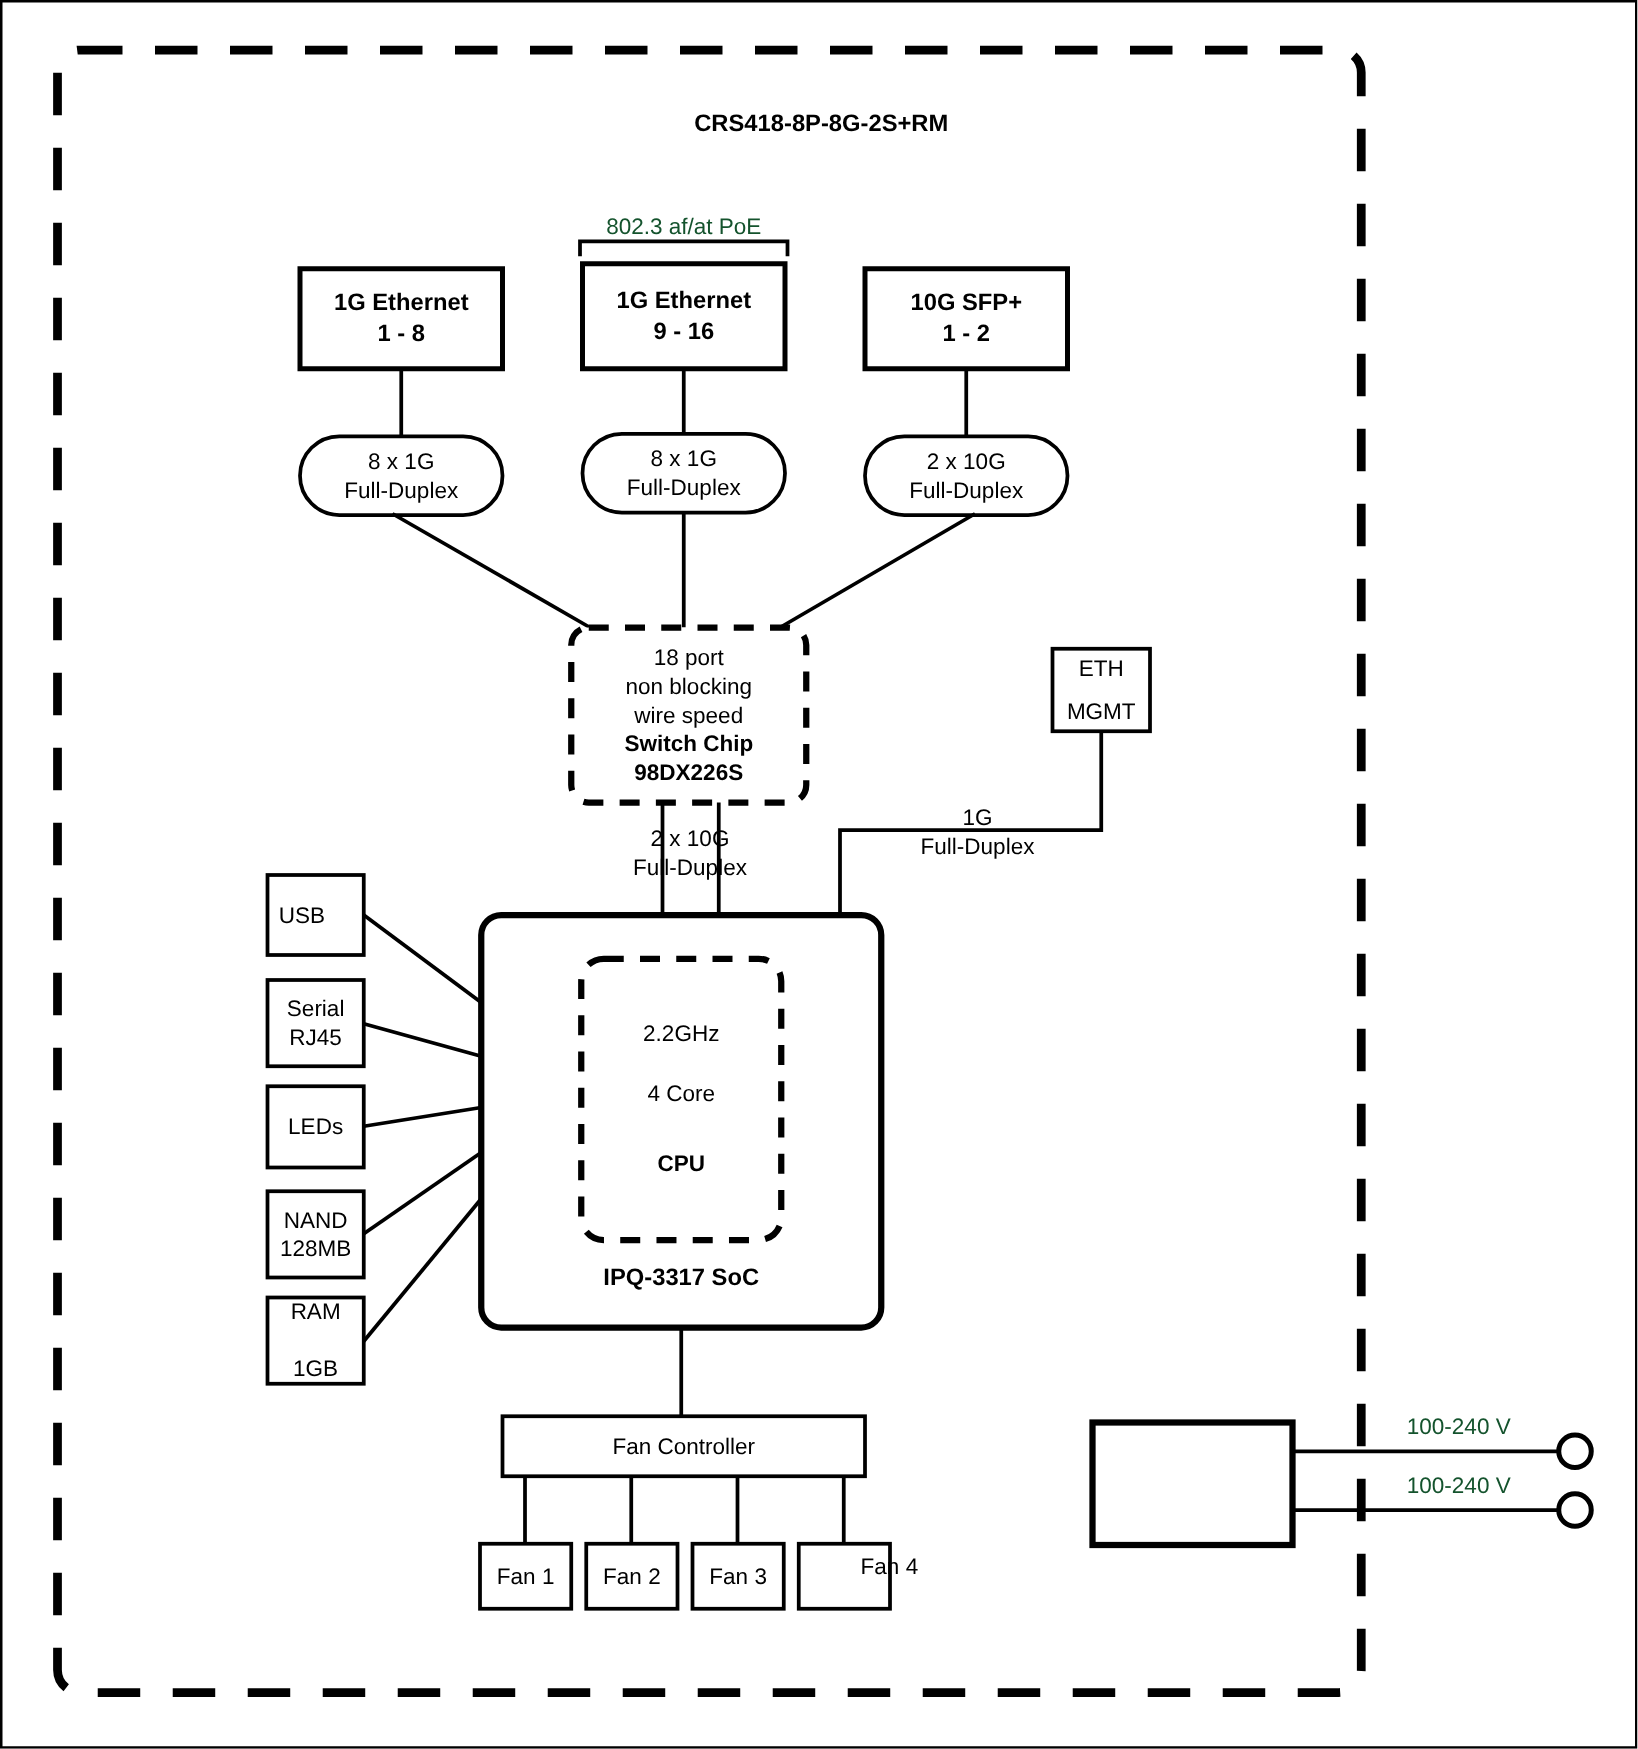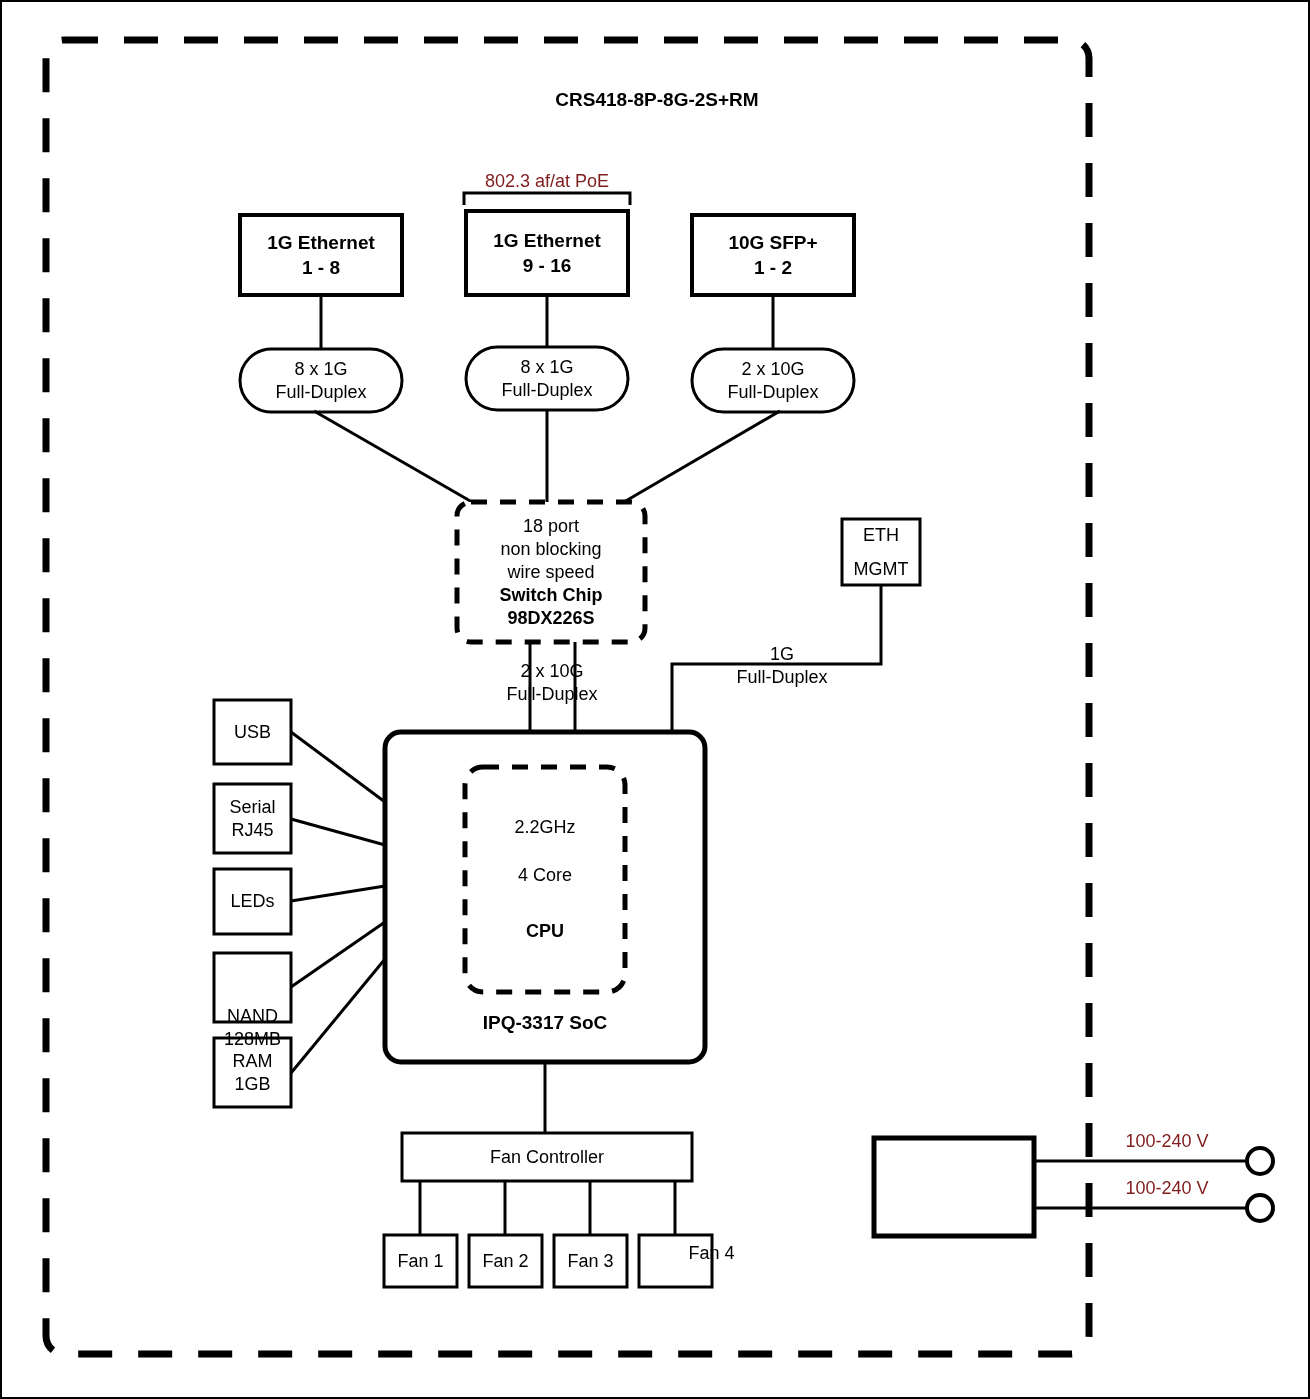--- a/index.html
+++ b/index.html
@@ -6,21 +6,21 @@
   body{font-family:"Liberation Sans",sans-serif;}
   #page{position:relative;width:1310px;height:1399px;background:#fff;
         box-sizing:border-box;border:2px solid #000;overflow:hidden;}
   svg#canvas{position:absolute;left:0;top:0;width:1310px;height:1399px;}
   .node-text{position:absolute;display:flex;flex-direction:column;
              align-items:center;justify-content:center;text-align:center;
              color:#000000;pointer-events:none;}
   .t15{font-size:18px;line-height:23px;}
   .t16{font-size:19px;line-height:25px;}
   .b{font-weight:bold;}
-  .lbl{position:absolute;text-align:center;color:#7f1d1d;font-size:18px;line-height:23px;}
+  .lbl{position:absolute;text-align:center;color:#14532d;font-size:18px;line-height:23px;}
 </style>
 </head>
 <body>
 
 <div id="page">
 
   <svg id="canvas" viewBox="0 0 1310 1399">
 
     <rect x="44" y="38" width="1043" height="1314" rx="18" ry="18" fill="none" stroke="#000" stroke-width="7" stroke-dasharray="34 26"></rect>
 
@@ -141,35 +141,35 @@
     <span>Full-Duplex</span>
   </div>
 
   <div class="node-text t15" style="left:463px;top:765px;width:160px;height:225px;gap:25px;">
     <span>2.2GHz</span>
     <span>4 Core</span>
     <span class="b" style="margin-top:8px;">CPU</span>
   </div>
   <div class="node-text t16 b" style="left:383px;top:1005px;width:320px;height:30px;">IPQ-3317 SoC</div>
 
-  <div class="node-text t15" style="left:212px;top:698px;width:77px;height:64px;">
+  <div class="node-text t15" style="left:201px;top:698px;width:77px;height:64px;">
     <span>USB</span>
   </div>
   <div class="node-text t15" style="left:212px;top:782px;width:77px;height:69px;">
     <span>Serial</span>
     <span>RJ45</span>
   </div>
   <div class="node-text t15" style="left:212px;top:867px;width:77px;height:65px;">
     <span>LEDs</span>
   </div>
-  <div class="node-text t15" style="left:212px;top:951px;width:77px;height:69px;margin-top:40px;">
+  <div class="node-text t15" style="left:212px;top:951px;width:77px;height:69px;">
     <span>NAND</span>
     <span>128MB</span>
   </div>
-  <div class="node-text t15" style="left:212px;top:1036px;width:77px;height:69px;">
+  <div class="node-text t15" style="left:212px;top:1036px;width:77px;height:69px;justify-content:space-between;">
     <span>RAM</span>
     <span>1GB</span>
   </div>
 
   <div class="node-text t15" style="left:400px;top:1131px;width:290px;height:48px;">Fan Controller</div>
   <div class="node-text t15" style="left:382px;top:1233px;width:73px;height:52px;">Fan 1</div>
   <div class="node-text t15" style="left:467px;top:1233px;width:73px;height:52px;">Fan 2</div>
   <div class="node-text t15" style="left:552px;top:1233px;width:73px;height:52px;">Fan 3</div>
   <div class="node-text t15" style="left:673px;top:1233px;width:73px;height:36px;">Fan 4</div>
 

